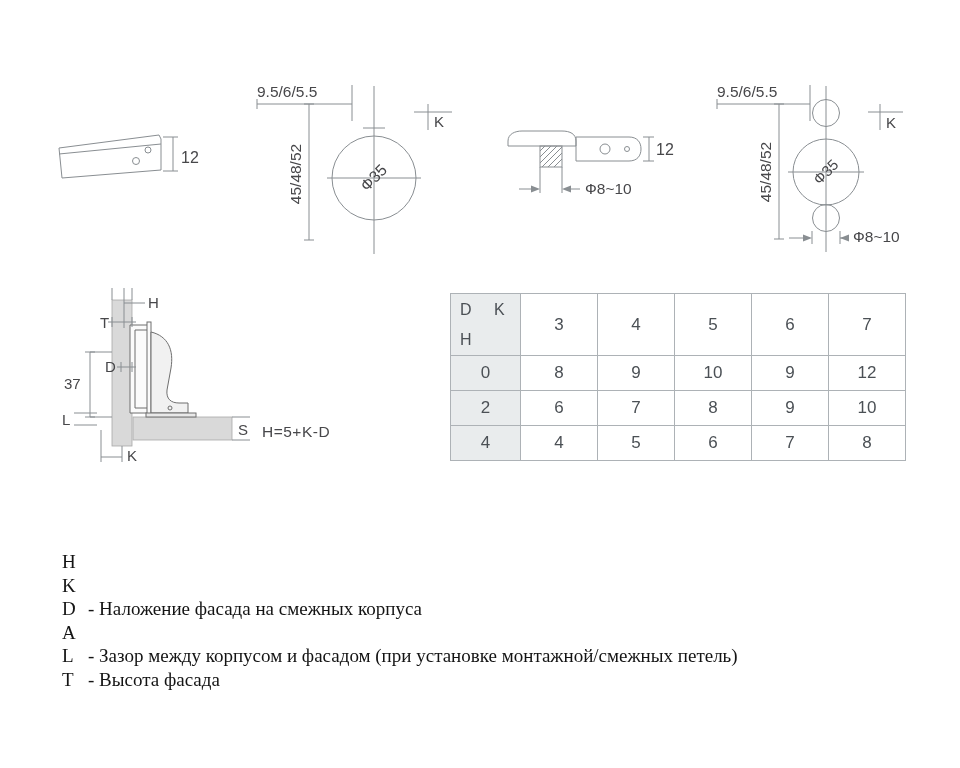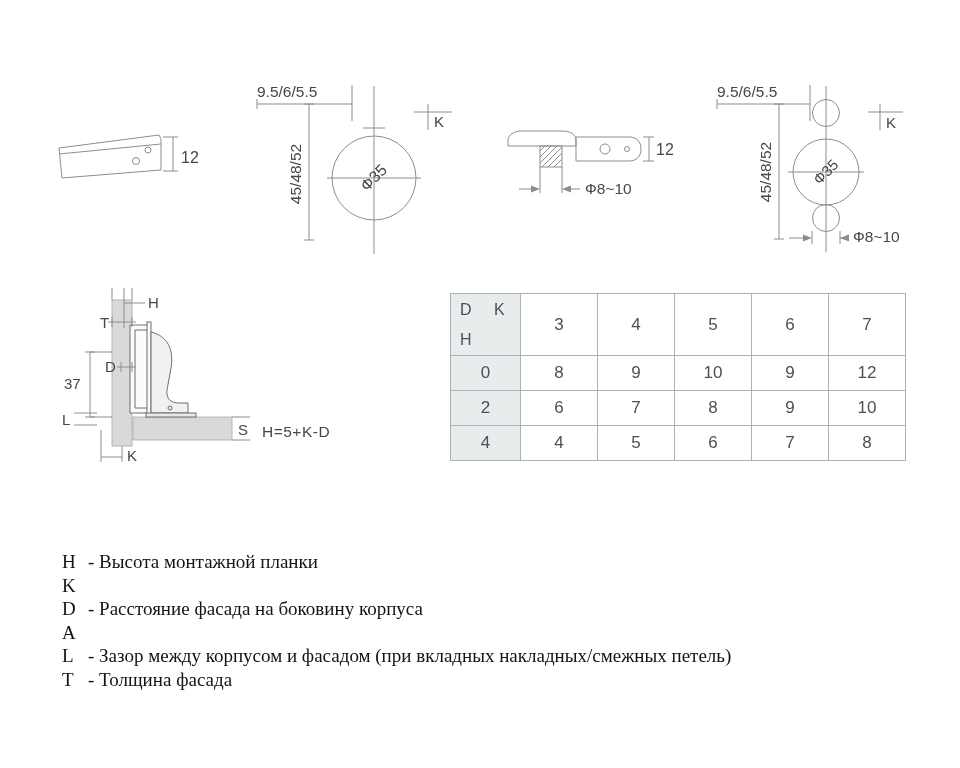--- a/index.html
+++ b/index.html
@@ -228,35 +228,34 @@
       <td>6</td>
       <td>7</td>
       <td>8</td>
     </tr>
   </tbody>
     </table>
 
   <div class="legend">
     <div class="legend-line">
       <span class="lkey">H</span>
-      <span class="ldesc">- Высота монтажной планки</span>
     </div>
     <div class="legend-line">
       <span class="lkey">K</span>
     </div>
     <div class="legend-line">
       <span class="lkey">D</span>
-      <span class="ldesc">- Расстояние фасада на боковину корпуса</span>
+      <span class="ldesc">- Наложение фасада на смежных корпуса</span>
     </div>
     <div class="legend-line">
       <span class="lkey">A</span>
     </div>
     <div class="legend-line">
       <span class="lkey">L</span>
-      <span class="ldesc">- Зазор между корпусом и фасадом (при вкладных накладных/смежных петель)</span>
+      <span class="ldesc">- Зазор между корпусом и фасадом (при установке монтажной/смежных петель)</span>
     </div>
     <div class="legend-line">
       <span class="lkey">T</span>
-      <span class="ldesc">- Толщина фасада</span>
+      <span class="ldesc">- Высота фасада</span>
     </div>
   </div>
 
 </div>
 
 </body></html>

